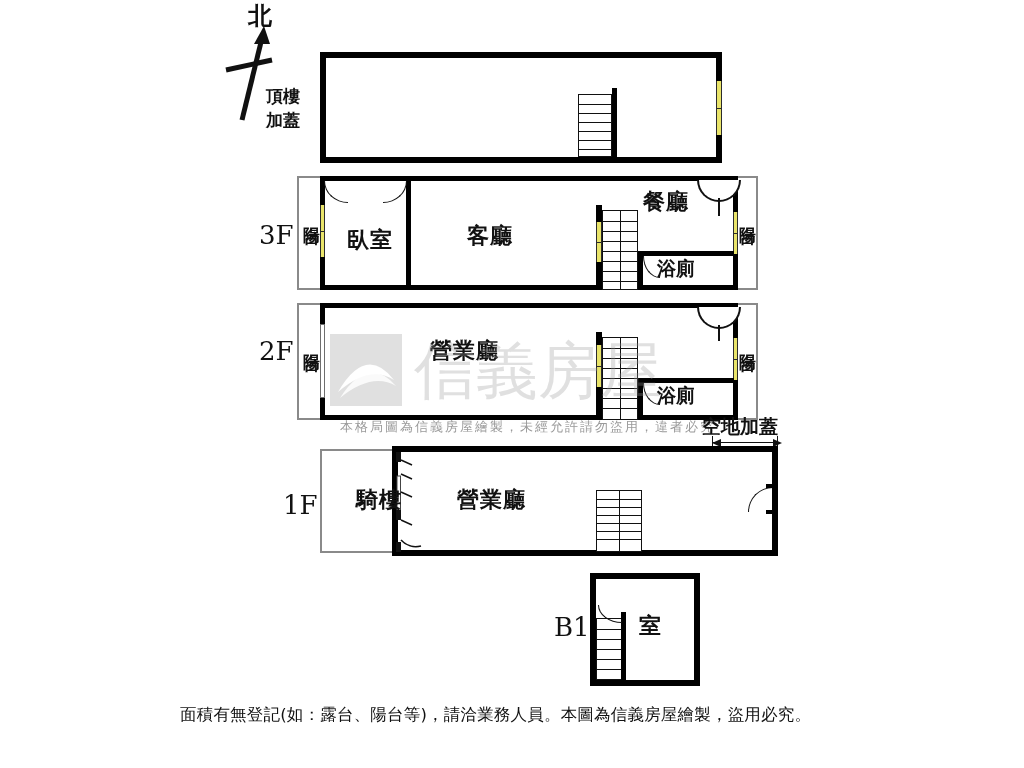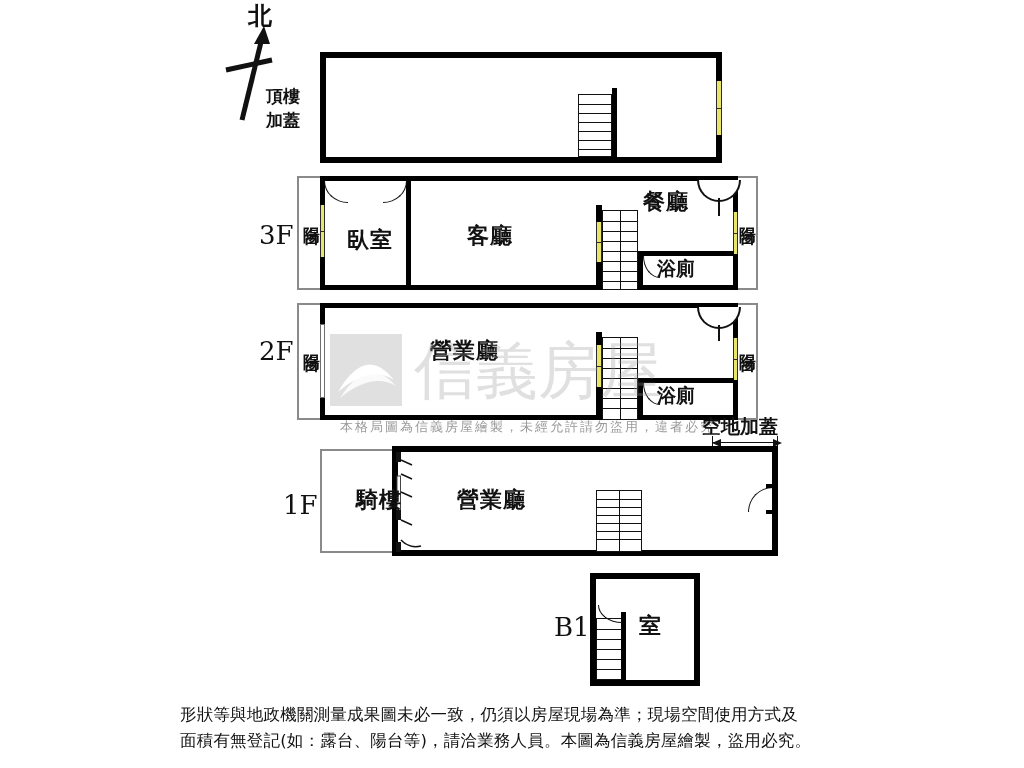--- a/index.html
+++ b/index.html
@@ -391,17 +391,16 @@
       <div class="tread" style="top:50px;"></div>
     </div>
     <div class="wall" style="left:621px; top:612px; width:5px; height:68px;"></div>
 
     <div class="swing bl" style="left:598px; top:605px; width:24px; height:18px;"></div>
 
     <div class="lbl lbl-room" style="left:639px; top:615px;">室</div>
   </div>
 
   <div id="disclaimer">
-    <div>形狀等與地政機關測量成果圖未必一致，仍須以房屋現場為準；現場空間使用方式及</div>
     <div>面積有無登記(如：露台、陽台等)，請洽業務人員。本圖為信義房屋繪製，盜用必究。</div>
   </div>
 
 </div>
 
 </body></html>

